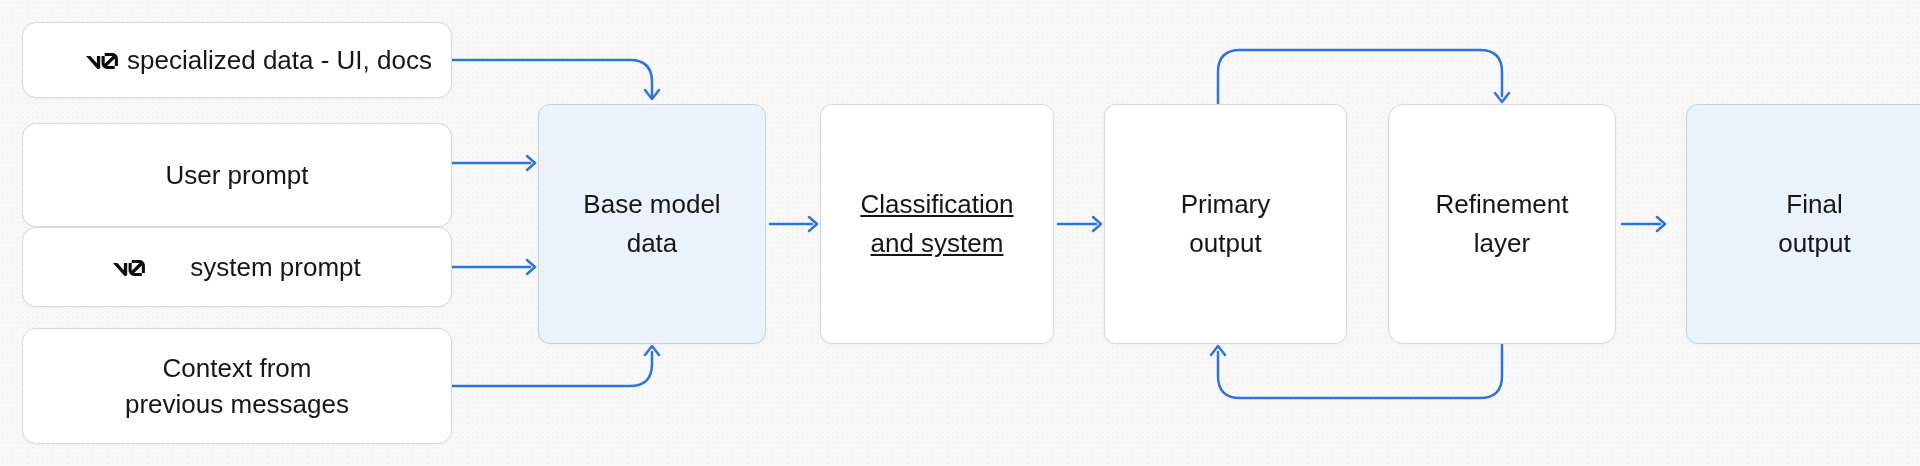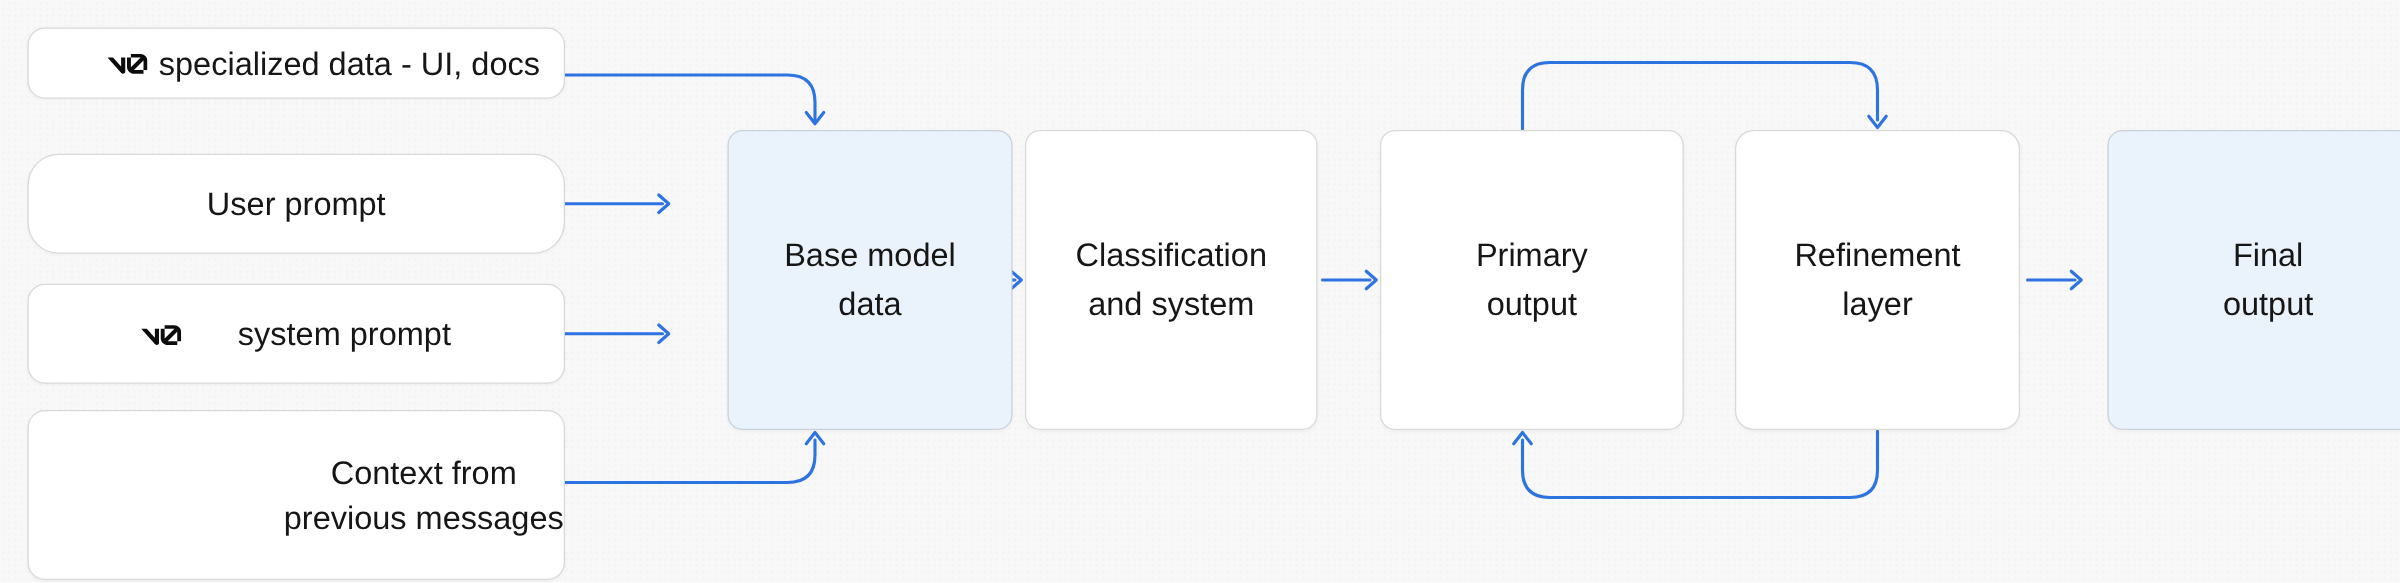--- a/index.html
+++ b/index.html
@@ -118,55 +118,55 @@
     <g>
       <path d="M1502,345 V376 Q1502,398 1480,398 H1240 Q1218,398 1218,376 V352"></path>
       <path d="M1211,355 L1218,346 L1225,355"></path>
     </g>
     <g>
       <path d="M1622,224 H1660"></path>
       <path d="M1657,217 L1665,224 L1657,231"></path>
     </g>
   </svg>
 
-  <div class="input-box" style="top:22px;height:57px;padding-left:44px;">
+  <div class="input-box" style="top:22px;height:76px;padding-left:44px;">
     <svg class="v0logo" viewBox="0 0 40 21" aria-hidden="true">
       <path d="M23.3919 0H32.9188C36.7819 0 39.9136 3.13165 39.9136 6.99475V16.0805H36.0006V6.99475C36.0006 6.90167 35.9969 6.80925 35.9898 6.71766L26.4628 16.079C26.4949 16.08 26.5272 16.0805 26.5595 16.0805H36.0006V19.7762H26.5595C22.6964 19.7762 19.4788 16.6139 19.4788 12.7508V3.68923H23.3919V12.7508C23.3919 12.9253 23.4054 13.0977 23.4316 13.2668L33.1682 3.6995C33.0861 3.6927 33.003 3.68923 32.9188 3.68923H23.3919V0Z"></path>
       <path d="M13.7688 19.0956L0 3.68759H5.53933L13.6231 12.7337V3.68759H17.7535V17.5746C17.7535 19.6705 15.1654 20.6584 13.7688 19.0956Z"></path>
     </svg>
     <span>specialized data - UI, docs</span>
   </div>
 
-  <div class="input-box" style="top:123px;height:80px;border-radius:25px;">
+  <div class="input-box" style="top:123px;height:104px;">
     <span>User prompt</span>
   </div>
 
   <div class="input-box" style="top:227px;height:80px;gap:36px;">
     <svg class="v0logo" viewBox="0 0 40 21" aria-hidden="true">
       <path d="M23.3919 0H32.9188C36.7819 0 39.9136 3.13165 39.9136 6.99475V16.0805H36.0006V6.99475C36.0006 6.90167 35.9969 6.80925 35.9898 6.71766L26.4628 16.079C26.4949 16.08 26.5272 16.0805 26.5595 16.0805H36.0006V19.7762H26.5595C22.6964 19.7762 19.4788 16.6139 19.4788 12.7508V3.68923H23.3919V12.7508C23.3919 12.9253 23.4054 13.0977 23.4316 13.2668L33.1682 3.6995C33.0861 3.6927 33.003 3.68923 32.9188 3.68923H23.3919V0Z"></path>
       <path d="M13.7688 19.0956L0 3.68759H5.53933L13.6231 12.7337V3.68759H17.7535V17.5746C17.7535 19.6705 15.1654 20.6584 13.7688 19.0956Z"></path>
     </svg>
     <span>system prompt</span>
   </div>
 
-  <div class="input-box" style="top:328px;height:136px;justify-content:flex-end;">
+  <div class="input-box" style="top:328px;height:116px;">
     <div>
       <span>Context from</span><br>
       <span>previous messages</span>
     </div>
   </div>
 
-  <div class="stage hl" style="left:538px;width:228px;margin-left:44px;">
+  <div class="stage hl" style="left:538px;width:228px;">
     <div>
       <span>Base model</span><br>
       <span>data</span>
     </div>
   </div>
 
-  <div class="stage" style="left:820px;width:234px;">
+  <div class="stage" style="left:820px;width:234px;text-decoration:underline;">
     <div>
       <span>Classification</span><br>
       <span>and system</span>
     </div>
   </div>
 
   <div class="stage" style="left:1104px;width:243px;">
     <div>
       <span>Primary</span><br>
       <span>output</span>

